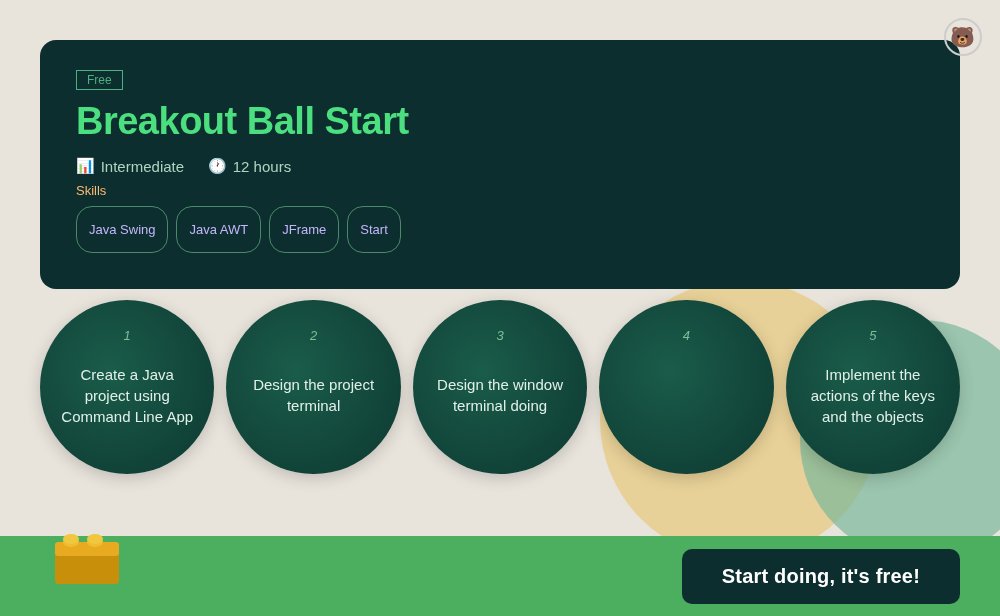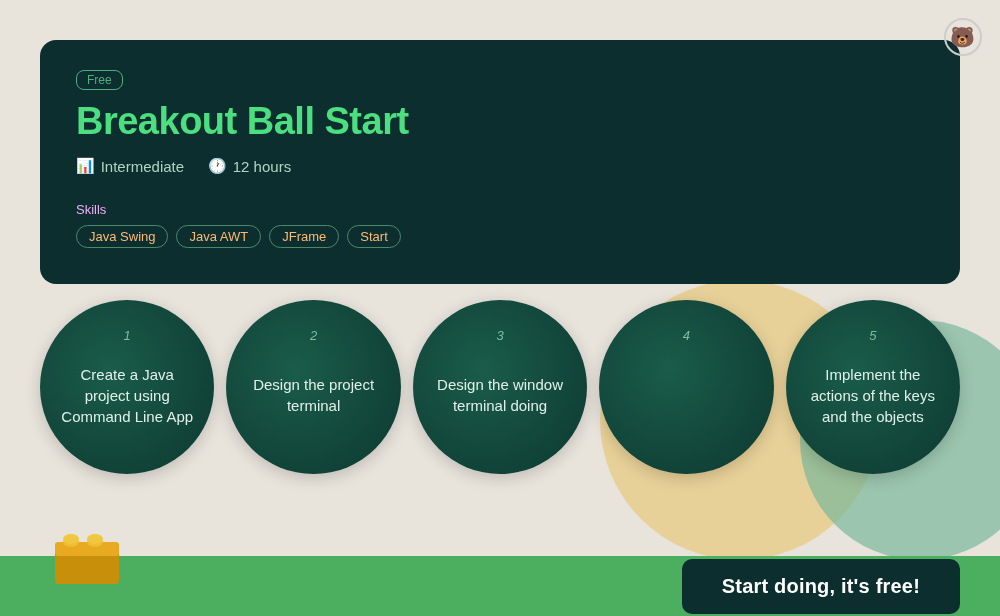--- a/index.html
+++ b/index.html
@@ -64,21 +64,21 @@
       padding: 30px 36px 36px 36px;
       z-index: 2;
     }
 
     .free-badge {
       display: inline-block;
       border: 1.5px solid #4caf80;
       color: #4caf80;
       font-size: 12px;
       padding: 2px 10px;
-      border-radius: 8px;
+      border-radius: 0;
       margin-bottom: 10px;
     }
 
     .course-title {
       font-size: 38px;
       font-weight: 800;
       color: #4cdf80;
       margin-bottom: 14px;
       letter-spacing: -0.5px;
     }
@@ -96,37 +96,37 @@
       gap: 6px;
       color: #b0d4c0;
       font-size: 15px;
     }
 
     .meta-icon {
       font-size: 15px;
     }
 
     .skills-label {
-      color: #f0abfc;
+      color: #fdba74;
       font-size: 13px;
       margin-bottom: 8px;
-      margin-top: 27px;
+      margin-top: 8px;
     }
 
     .skills-tags {
       display: flex;
       gap: 8px;
       flex-wrap: wrap;
     }
 
     .skill-tag {
       border: 1.5px solid #4a8a6a;
-      color: #fdba74;
+      color: #c4b5fd;
       font-size: 13px;
-      padding: 3px 12px;
+      padding: 15px 12px;
       border-radius: 16px;
       background: transparent;
     }
 
     
     .steps-section {
       position: absolute;
       top: 300px;
       left: 40px;
       right: 40px;
@@ -167,21 +167,21 @@
       line-height: 1.4;
       margin-top: 16px;
     }
 
     
     .bottom-section {
       position: absolute;
       bottom: 0;
       left: 0;
       right: 0;
-      height: 60px;
+      height: 80px;
       background-color: #4caf60;
       display: flex;
       align-items: center;
       justify-content: flex-end;
       z-index: 3;
       padding: 0 40px;
     }
 
     
     .lego-brick {

